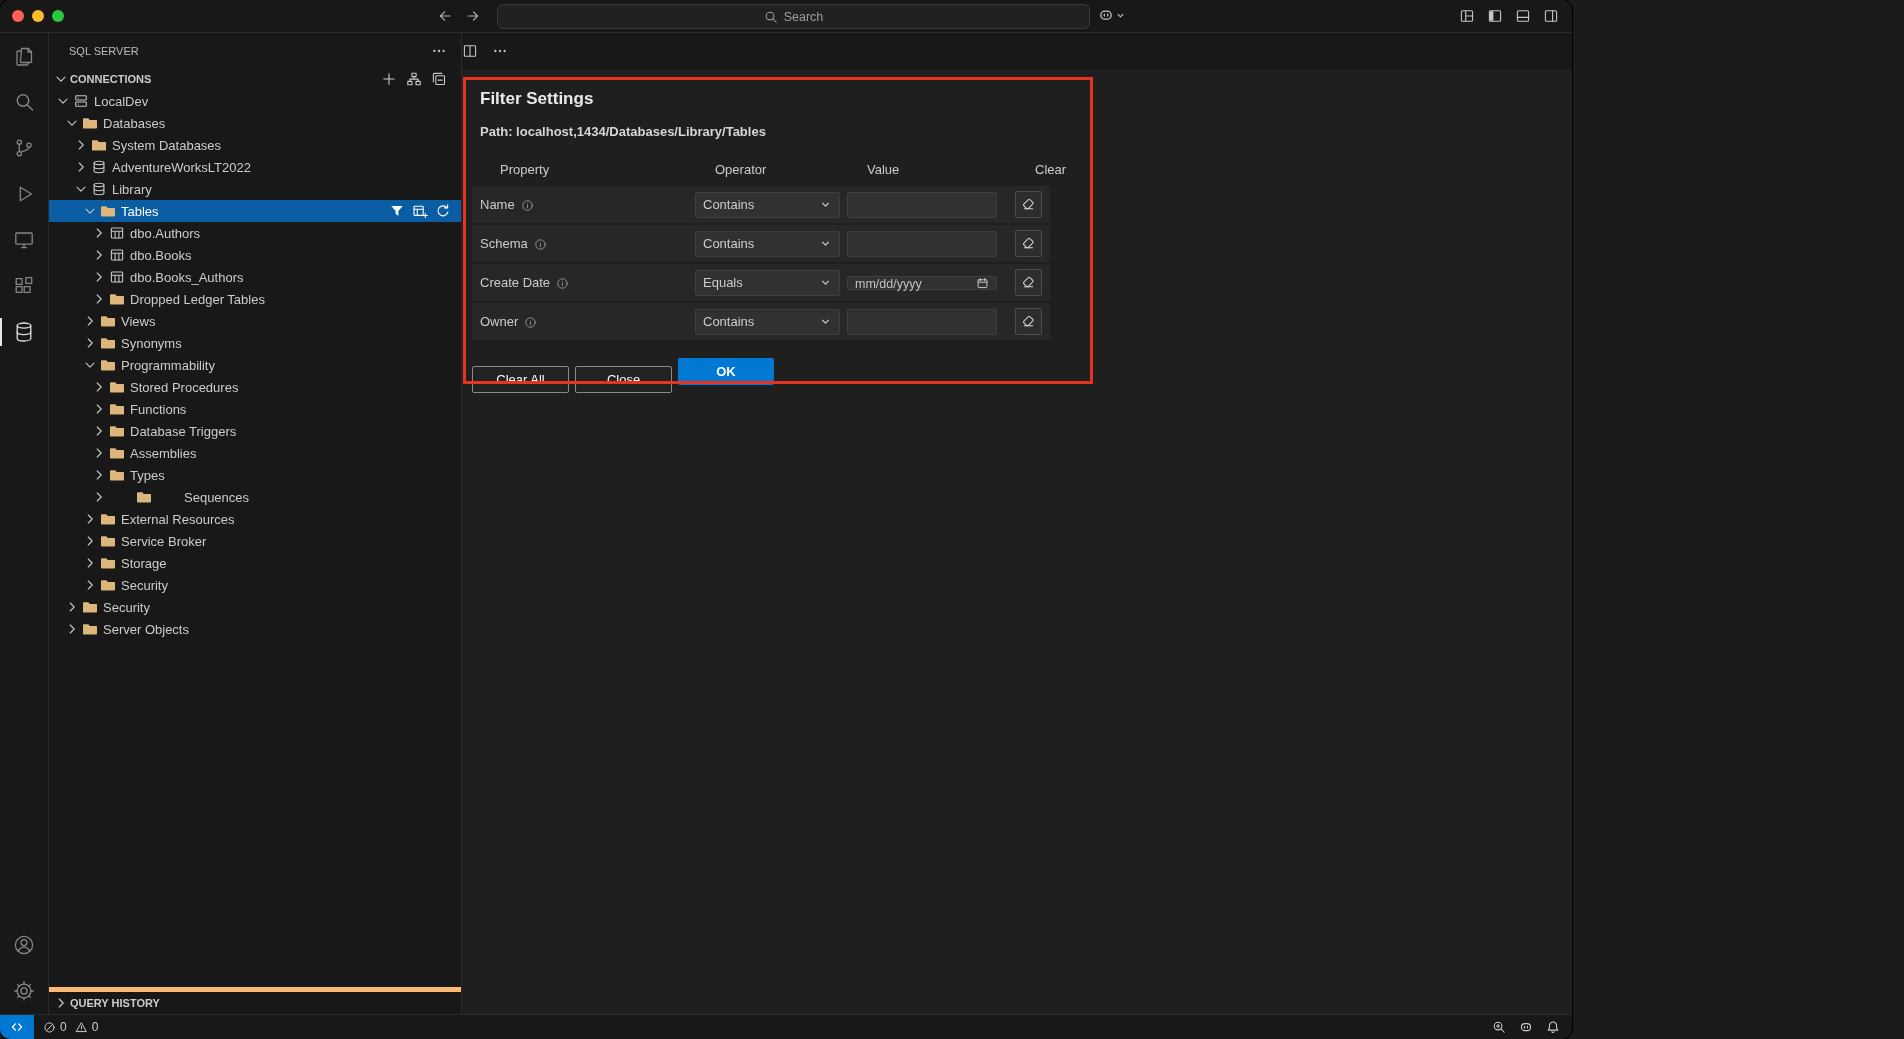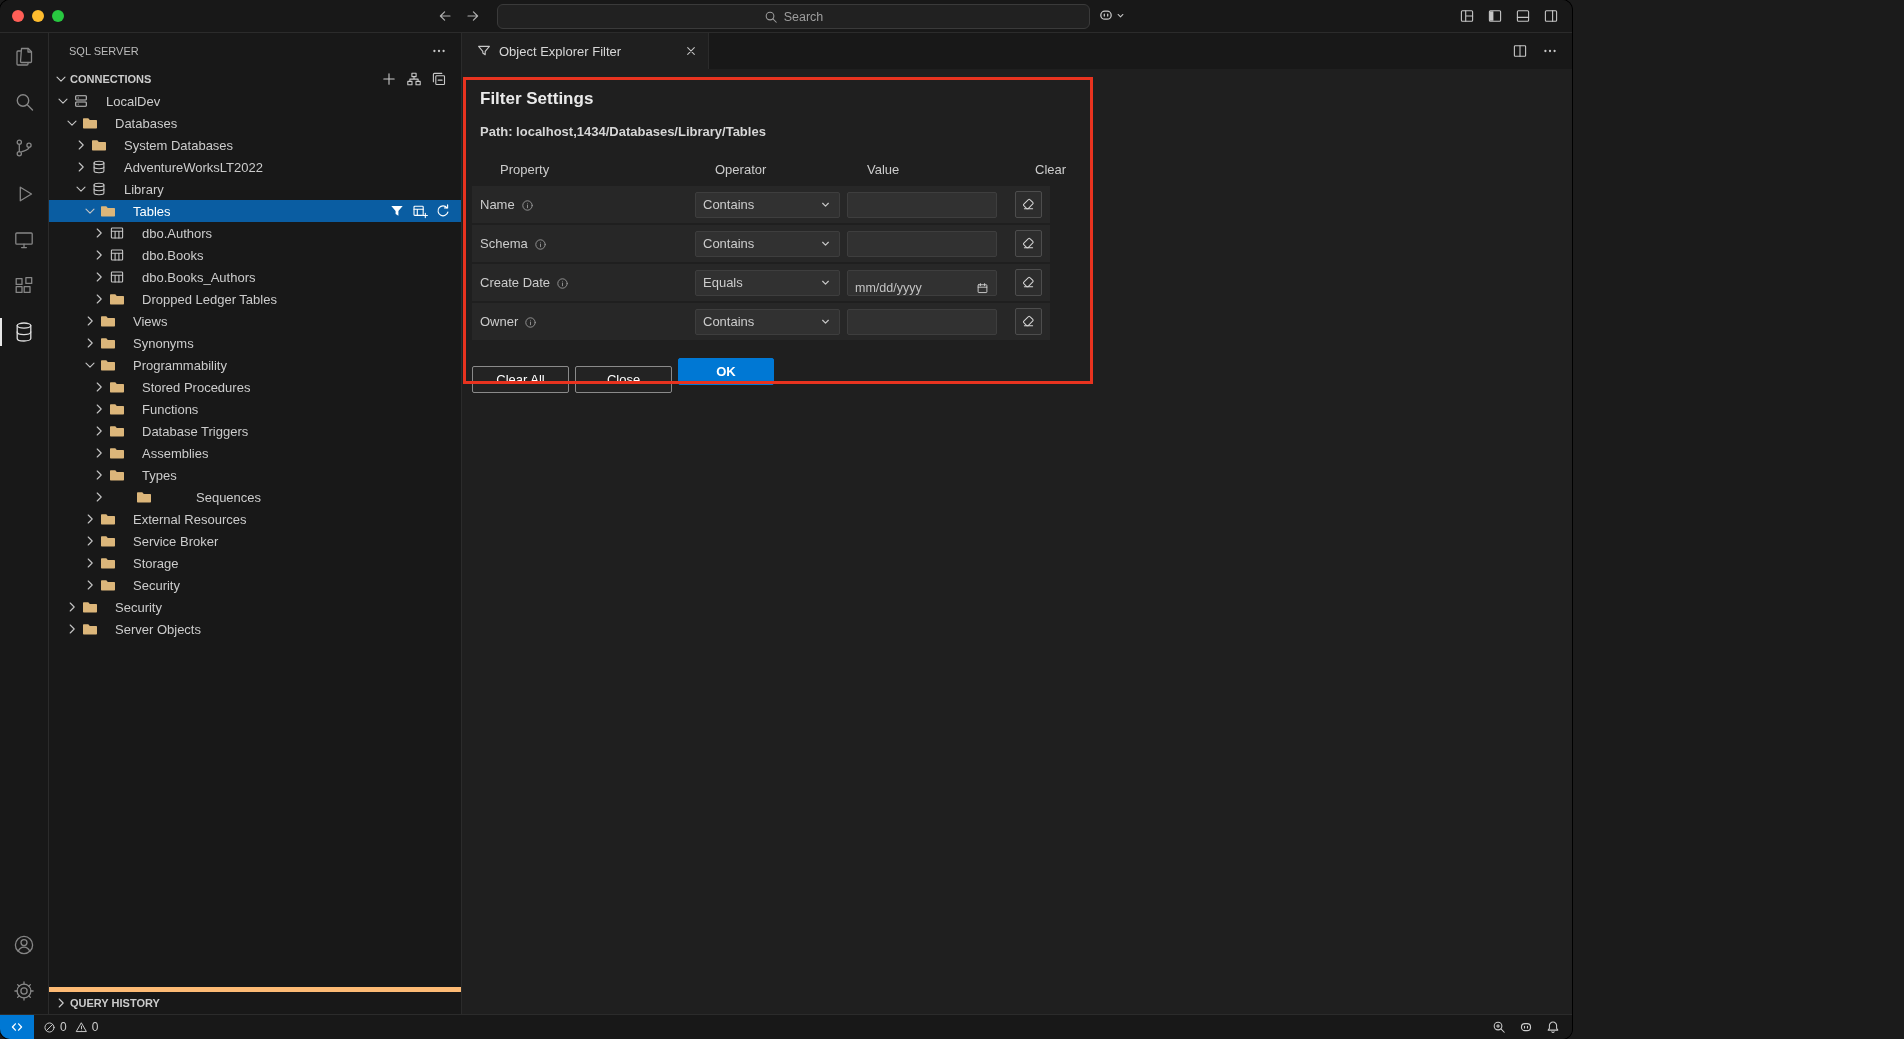--- a/index.html
+++ b/index.html
@@ -52,21 +52,21 @@
     font-size:11px;color:#cccccc;padding-left:4px;gap:1px;cursor:pointer;}
   .section-header .twisty{color:#cccccc;}
   .section-actions{margin-left:auto;display:flex;gap:9px;padding-right:14px;color:#c9c9c9;}
   .section-actions .ic{cursor:pointer;}
   .tree{flex:1;overflow:hidden;}
   .tree-row{height:22px;display:flex;align-items:center;color:#cccccc;cursor:pointer;}
   .tree-row.selected{background:var(--selection,#0a5da2);color:#ffffff;}
   .twisty{width:16px;height:16px;flex:0 0 16px;display:inline-flex;align-items:center;justify-content:center;color:#c5c5c5;}
   .node-icon{width:16px;height:16px;flex:0 0 16px;margin:0 5px 0 2px;display:inline-flex;align-items:center;justify-content:center;color:#c5c5c5;}
   .icon-folder{color:var(--folder,#dcb67a);}
-  .tree-label{white-space:nowrap;margin-left:12px;}
+  .tree-label{white-space:nowrap;}
   .row-actions{margin-left:auto;display:flex;gap:7px;padding-right:10px;color:#ffffff;}
   .row-actions .ic{cursor:pointer;}
   .section-header.bottom{border-top:5px solid #fdba74;margin-top:auto;}
 
   
   .editor{flex:1;background:#1f1f1f;position:relative;display:flex;flex-direction:column;min-width:0;}
   .tabbar{height:36px;flex:0 0 36px;background:#181818;display:flex;align-items:stretch;justify-content:space-between;}
   .tab{width:247px;background:#1f1f1f;display:flex;align-items:center;gap:7px;
     padding:0 10px 0 14px;color:#d7d7d7;border-right:1px solid #2b2b2b;cursor:pointer;box-sizing:border-box;}
   .tab-icon{color:#c8c8c8;}
@@ -83,22 +83,22 @@
   .fs-grid.header span{font-size:13px;}
   .fs-grid.row{height:37px;background:#272727;margin:0 0 2px -8px;padding-left:8px;width:570px;}
   .prop-cell{display:flex;align-items:flex-end;gap:6px;color:#cccccc;}
   .prop-cell .ic{width:13px;height:13px;color:#9a9a9a;}
   .select{width:145px;height:26px;background:#313131;border:1px solid #3e3e3e;border-radius:2px;
     display:flex;align-items:center;justify-content:space-between;padding:0 7px;color:#cccccc;
     box-sizing:border-box;cursor:pointer;}
   .sel-chev{width:13px;height:13px;color:#c5c5c5;}
   .val-input{width:150px;height:26px;background:#313131;border:1px solid #3e3e3e;border-radius:2px;
     color:#cccccc;padding:0 7px;font:inherit;box-sizing:border-box;outline:none;}
-  .date-field{width:150px;height:26px;background:#313131;border:1px solid #3e3e3e;border-radius:2px;
-    display:flex;align-items:flex-end;justify-content:space-between;padding:0 7px;color:#c3c3c3;
+  .date-field{width:150px;height:14px;background:#313131;border:1px solid #3e3e3e;border-radius:2px;
+    display:flex;align-items:flex-start;justify-content:space-between;padding:0 7px;color:#c3c3c3;
     box-sizing:border-box;font-size:12.5px;cursor:pointer;}
   .date-field .ic{width:13px;height:13px;color:#d5d5d5;}
   .clear-btn{width:27px;height:27px;background:#2d2d2d;border:1px solid #4d4d4d;border-radius:2px;
     color:#d5d5d5;display:flex;align-items:center;justify-content:center;padding:0;cursor:pointer;}
   .clear-btn .ic{width:15px;height:15px;}
   .fs-buttons{display:flex;gap:6px;margin:18px 0 0 -8px;}
   .btn{height:27px;font:inherit;font-size:13px;border-radius:2px;padding:0 14px;cursor:pointer;}
   .btn.secondary{background:#232323;border:1px solid #8a8a8a;color:#ffffff;min-width:97px;margin-top:8px;}
   .btn.primary{background:var(--accent,#0078d4);border:1px solid var(--accent,#0078d4);
     color:#ffffff;min-width:96px;font-weight:600;}
@@ -678,33 +678,20 @@
               <svg viewBox="0 0 16 16" width="100%" height="100%" fill="none" stroke="currentColor" stroke-width="1.1" stroke-linecap="round" stroke-linejoin="round">
                 <polyline points="6.2 4 10.2 8 6.2 12"></polyline>
               </svg>
             </span>
           <span class="section-label">QUERY HISTORY</span>
         </div>
       </aside>
 
       <section class="editor">
         <div class="tabbar">
-          <div class="tab active">
-            <span class="ic tab-icon">
-                <svg viewBox="0 0 16 16" width="100%" height="100%" fill="none" stroke="currentColor" stroke-width="1.1" stroke-linecap="round" stroke-linejoin="round">
-                  <path d="M2.6 3.4h10.8L9.2 8.3v3.5L6.8 10V8.3z"></path>
-                </svg>
-              </span>
-            <span class="tab-label">Object Explorer Filter</span>
-            <span class="ic tab-close">
-                <svg viewBox="0 0 16 16" width="100%" height="100%" fill="none" stroke="currentColor" stroke-width="1.2" stroke-linecap="round" stroke-linejoin="round">
-                  <path d="M4.2 4.2l7.6 7.6M11.8 4.2l-7.6 7.6"></path>
-                </svg>
-              </span>
-          </div>
           <div class="tab-actions">
             <span class="ic">
                 <svg viewBox="0 0 16 16" width="100%" height="100%" fill="none" stroke="currentColor" stroke-width="1.1" stroke-linecap="round" stroke-linejoin="round">
                   <rect x="2.4" y="2.8" width="11.2" height="10.4" rx="0.8"></rect>
                   <path d="M8 2.8v10.4"></path>
                 </svg>
               </span>
             <span class="ic">
                 <svg viewBox="0 0 16 16" width="100%" height="100%" fill="currentColor">
                   <circle cx="3.4" cy="8" r="1.15"></circle>

